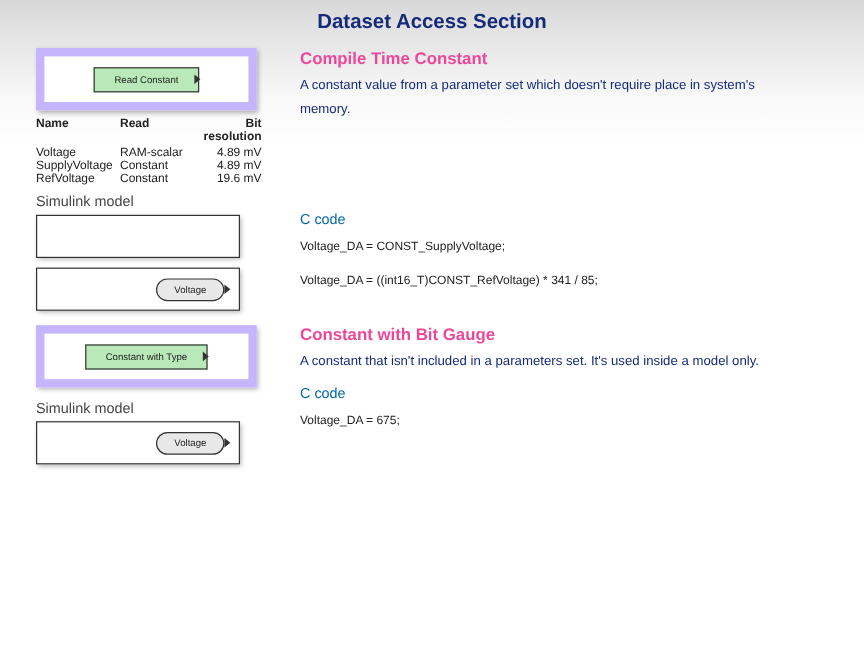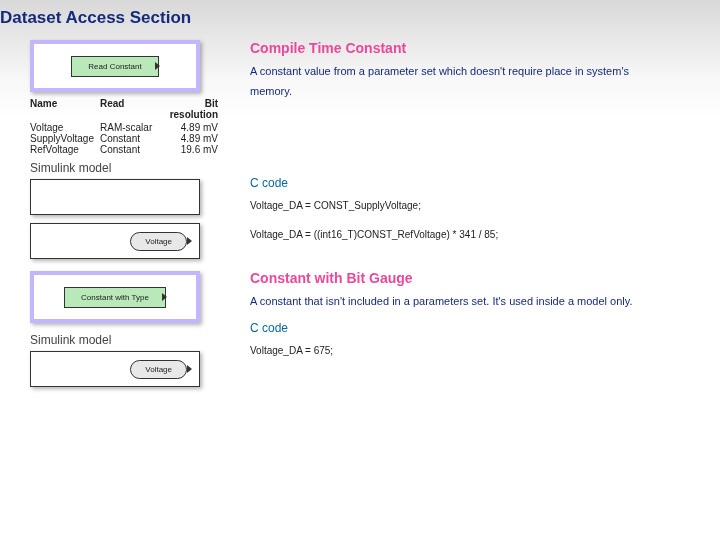--- a/index.html
+++ b/index.html
@@ -6,38 +6,39 @@
   body {
     width: 720px;
     height: 540px;
     background: linear-gradient(to bottom, #d8d8d8 0%, #e8e8e8 40px, #f8f8f8 80px, #ffffff 120px);
     font-family: Arial, Helvetica, sans-serif;
     font-size: 11px;
     color: #222;
     overflow: hidden;
   }
   .page-title {
+    text-align: center;
     padding-top: 8px;
     font-size: 17px;
     font-weight: bold;
     color: #152a7a;
   }
   .content {
     display: grid;
     grid-template-columns: 200px 1fr;
     column-gap: 20px;
     padding: 12px 20px 0 30px;
   }
   .left-col { }
   .right-col { padding-right: 30px; }
   .block-frame {
     background: #ffffff;
-    border: 4px solid #c4b5fd;
+    border: 7px solid #c4b5fd;
     box-shadow: 2px 2px 4px rgba(0,0,0,0.3);
-    width: 170px;
+    width: 184px;
     height: 52px;
     display: flex;
     align-items: center;
     justify-content: center;
     position: relative;
     margin-bottom: 6px;
   }
   .block-inner-green {
     background: #b9e8b9;
     border: 1px solid #333;

